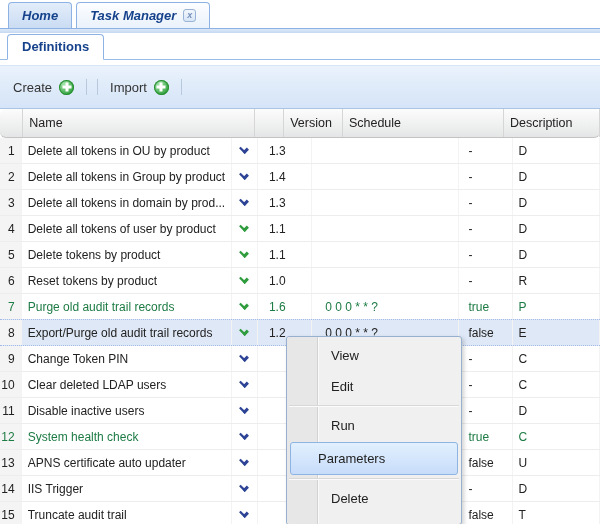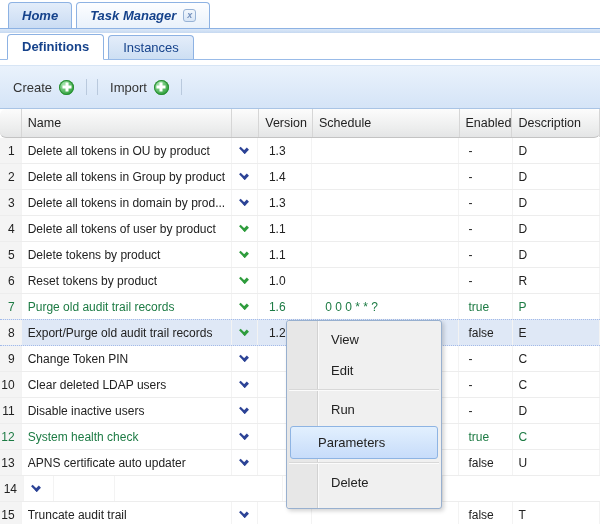--- a/index.html
+++ b/index.html
@@ -58,21 +58,21 @@
   .c.ver  { padding-left:11px; }
   .c.sch  { padding-left:13px; }
   .c.en   { padding-left:9px; }
   .c.desc { padding-left:6px; }
   .chev { width:8px; height:8px; border-right:3px solid #2c4396; border-bottom:3px solid #2c4396;
           transform:rotate(45deg) scale(1,0.75); margin-left:8px; margin-top:-4px; cursor:pointer; }
   .chev.green { border-color:#2e9c3c; }
   .grow.green .c.en, .grow.green .c.desc { color:#1d7b44; }
 
   
-  .menu { position:absolute; left:286px; top:320px; width:156px; height:189px; z-index:10;
+  .menu { position:absolute; left:286px; top:336px; width:176px; height:189px; z-index:10;
           background:#f0f0f0; border:1px solid #98b0cf; border-radius:3px; box-shadow:2px 2px 4px rgba(0,0,0,.18);
           padding:3px 0; }
   .menu .gutter { position:absolute; left:0; top:0; bottom:0; width:31px; background:#e7e7e7;
                   border-right:1px solid #d2d2d2; box-shadow:1px 0 0 #fafafa; border-radius:3px 0 0 3px; }
   .mi { position:relative; height:31px; line-height:31px; padding-left:44px; font-size:13px; color:#222; cursor:pointer; }
   .mi.hl { margin:1px 3px; height:33px; line-height:31px; padding-left:27px; border:1px solid #8eb4e3; border-radius:3px;
            background:linear-gradient(#e2f0fe,#c7dcfa); z-index:2; }
   .msep { position:relative; margin:3px 2px; border-top:1px solid #d8d8d8; border-bottom:1px solid #fbfbfb; z-index:2; }
 </style>
 </head>
@@ -86,23 +86,20 @@
     <span>Task Manager</span>
     <span class="closebox">x</span>
   </div>
 </div>
 <div class="strip1"></div>
 
 <div class="tabrow2">
   <div class="tab2 active">
     <span>Definitions</span>
   </div>
-  <div class="tab2">
-    <span>Instances</span>
-  </div>
 </div>
 <div class="gap2"></div>
 
 <div class="toolbar">
   <div class="tbtn">
     <span>Create</span>
     <span class="icon-plus"></span>
   </div>
   <div class="tsep"></div>
   <div class="tsep"></div>
@@ -119,23 +116,20 @@
     <div class="hc w-name">
         <span>Name</span>
       </div>
     <div class="hc w-arr"></div>
     <div class="hc w-ver">
         <span>Version</span>
       </div>
     <div class="hc w-sch">
         <span>Schedule</span>
       </div>
-    <div class="hc w-en">
-        <span>Enabled</span>
-      </div>
     <div class="hc w-desc">
         <span>Description</span>
       </div>
   </div>
   <div class="gbody">
       <div class="grow">
         <div class="c num w-num">1</div>
         <div class="c name w-name">Delete all tokens in OU by product</div>
         <div class="c arr w-arr">
           <span class="chev"></span>
@@ -272,20 +266,21 @@
         <div class="c arr w-arr">
           <span class="chev"></span>
         </div>
         <div class="c ver w-ver"></div>
         <div class="c sch w-sch"></div>
         <div class="c en w-en">false</div>
         <div class="c desc w-desc">U</div>
       </div>
       <div class="grow">
         <div class="c num w-num">14</div>
+        <div class="c name w-name">IIS Trigger</div>
         <div class="c arr w-arr">
           <span class="chev"></span>
         </div>
         <div class="c ver w-ver"></div>
         <div class="c sch w-sch"></div>
         <div class="c en w-en">-</div>
         <div class="c desc w-desc">D</div>
       </div>
       <div class="grow">
         <div class="c num w-num">15</div>

